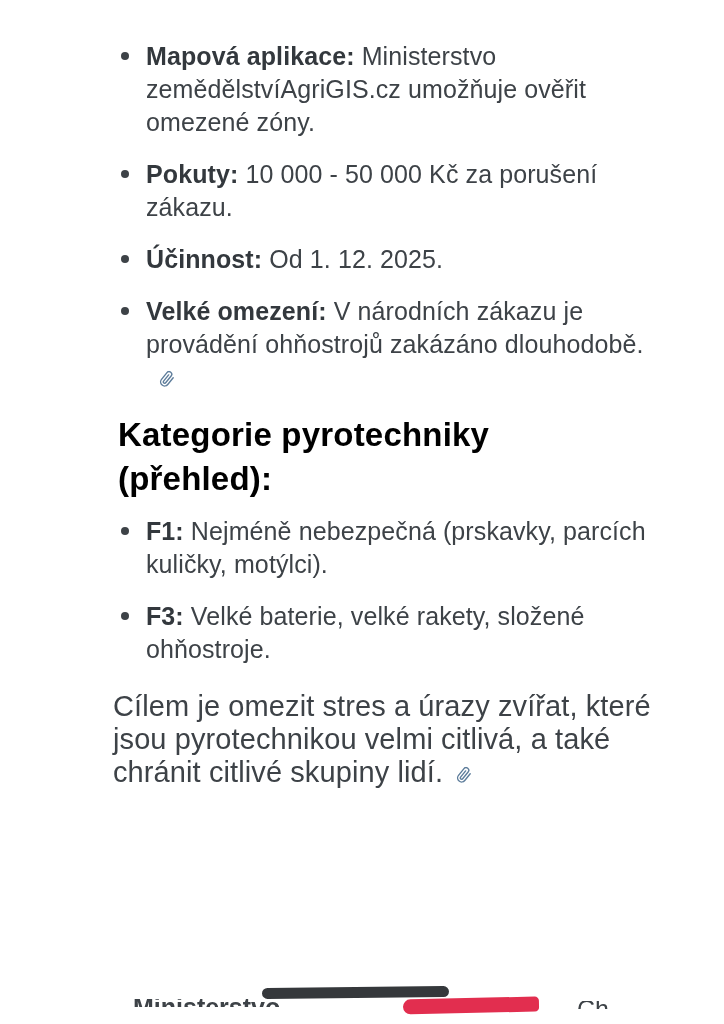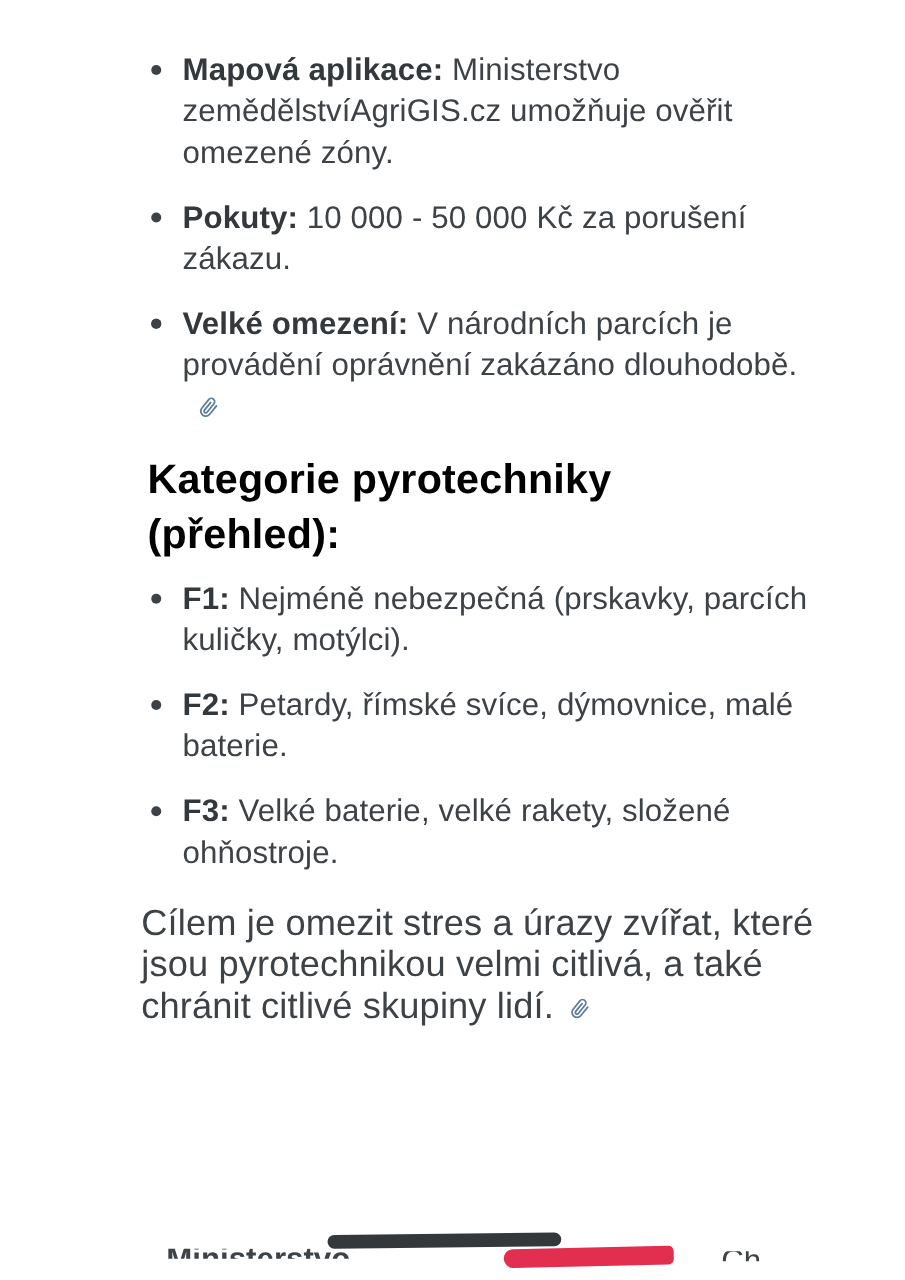--- a/index.html
+++ b/index.html
@@ -100,39 +100,36 @@
       <li class="bullet-item">
         <span class="dot"></span>
         <span class="li-text"><strong>Mapová aplikace:</strong> <span>Ministerstvo zemědělstvíAgriGIS.cz umožňuje ověřit omezené zóny.</span></span>
       </li>
       <li class="bullet-item">
         <span class="dot"></span>
         <span class="li-text"><strong>Pokuty:</strong> <span>10 000 - 50 000 Kč za porušení zákazu.</span></span>
       </li>
       <li class="bullet-item">
         <span class="dot"></span>
+        <span class="li-text"><strong>Účinnost:</strong> <span>Od 1. 12. 2025.</span></span>
       </li>
       <li class="bullet-item">
         <span class="dot"></span>
-        <span class="li-text"><strong>Velké omezení:</strong> <span>V národních parcích je provádění oprávnění zakázáno dlouhodobě.</span><span class="link-icon"><svg width="16" height="16" viewBox="0 0 24 24" fill="none" stroke="#5e7d9b" stroke-width="2.1" stroke-linecap="round" stroke-linejoin="round">
+        <span class="li-text"><strong>Velké omezení:</strong> <span>V národních zákazu je provádění ohňostrojů zakázáno dlouhodobě.</span><span class="link-icon"><svg width="16" height="16" viewBox="0 0 24 24" fill="none" stroke="#5e7d9b" stroke-width="2.1" stroke-linecap="round" stroke-linejoin="round">
                 <path d="M21.44 11.05l-9.19 9.19a6 6 0 0 1-8.49-8.49l9.19-9.19a4 4 0 0 1 5.66 5.66l-9.2 9.19a2 2 0 0 1-2.83-2.83l8.49-8.48"></path>
               </svg></span></span>
       </li>
     </ul>
 
     <h2 class="section-heading">Kategorie pyrotechniky (přehled):</h2>
 
     <ul class="bullet-list">
       <li class="bullet-item">
         <span class="dot"></span>
         <span class="li-text"><strong>F1:</strong> <span>Nejméně nebezpečná (prskavky, parcích kuličky, motýlci).</span></span>
-      </li>
-      <li class="bullet-item">
-        <span class="dot"></span>
-        <span class="li-text"><strong>F2:</strong> <span>Petardy, římské svíce, dýmovnice, malé baterie.</span></span>
       </li>
       <li class="bullet-item">
         <span class="dot"></span>
         <span class="li-text"><strong>F3:</strong> <span>Velké baterie, velké rakety, složené ohňostroje.</span></span>
       </li>
     </ul>
 
     <p class="closing"><span>Cílem je omezit stres a úrazy zvířat, které jsou pyrotechnikou velmi citlivá, a také chránit citlivé skupiny lidí.</span><span class="link-icon"><svg width="16" height="16" viewBox="0 0 24 24" fill="none" stroke="#5e7d9b" stroke-width="2.1" stroke-linecap="round" stroke-linejoin="round">
             <path d="M21.44 11.05l-9.19 9.19a6 6 0 0 1-8.49-8.49l9.19-9.19a4 4 0 0 1 5.66 5.66l-9.2 9.19a2 2 0 0 1-2.83-2.83l8.49-8.48"></path>
           </svg></span></p>

